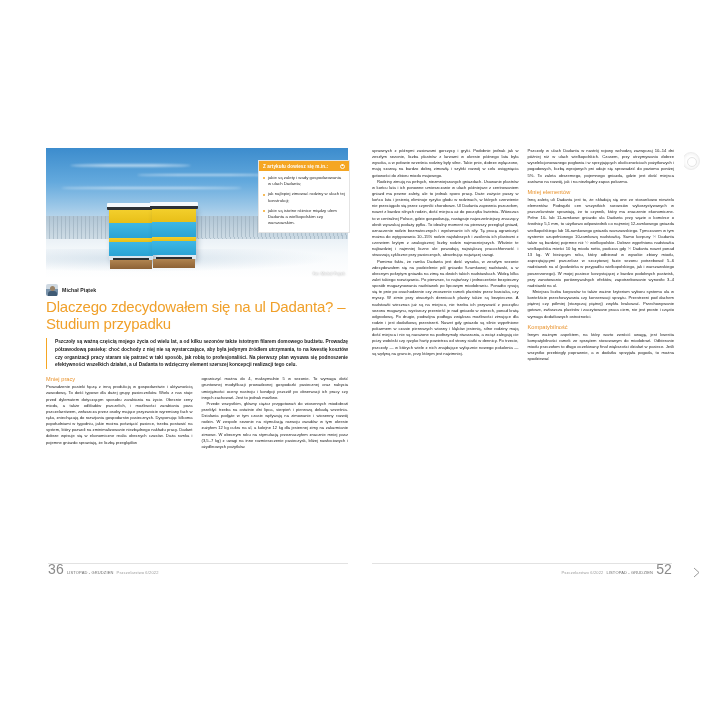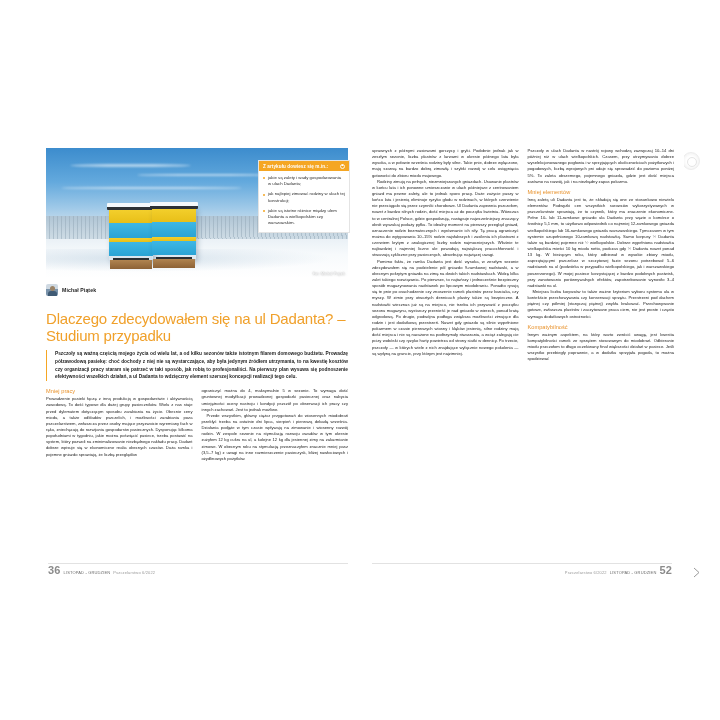--- a/index.html
+++ b/index.html
@@ -236,21 +236,21 @@
   .avatar::after {
     content: ""; position: absolute; left: 1.5px; bottom: 0;
     width: 9px; height: 5px; border-radius: 3px 3px 0 0;
     background: #3f5a74;
   }
   .author-name {
     font-size: 5.2px; font-weight: bold; color: #1d1d1d;
     letter-spacing: .1px;
   }
   .article-title {
-    margin-top: 14px;
+    margin-top: 2px;
     font-size: 15px; line-height: 1.14;
     font-weight: normal;
     color: #f0a02a;
     letter-spacing: -.2px;
   }
 
   
   .lead {
     margin-top: 6px;
     padding-left: 8px;
@@ -287,21 +287,21 @@
 
   
   .folio {
     position: absolute; bottom: 4px;
     display: flex; align-items: flex-end; gap: 3px;
     font-size: 4px; color: #6c6c6c; letter-spacing: .15px;
   }
   .folio.left  { left: 12px; }
   .folio.right { right: 12px; }
   .folio-num {
-    font-size: 11px; font-weight: bold; color: #8b8b8b;
+    font-size: 14px; font-weight: normal; color: #8b8b8b;
     line-height: .9;
   }
   .folio-text { padding-bottom: 1px; white-space: nowrap; }
   .folio-mag { color: #9a9a9a; }
   .folio-rule {
     position: absolute; bottom: 17px; height: .5px; background: #e2e2e2;
   }
   .folio-rule.left  { left: 12px; width: 300px; }
   .folio-rule.right { right: 12px; width: 300px; }
 </style>

